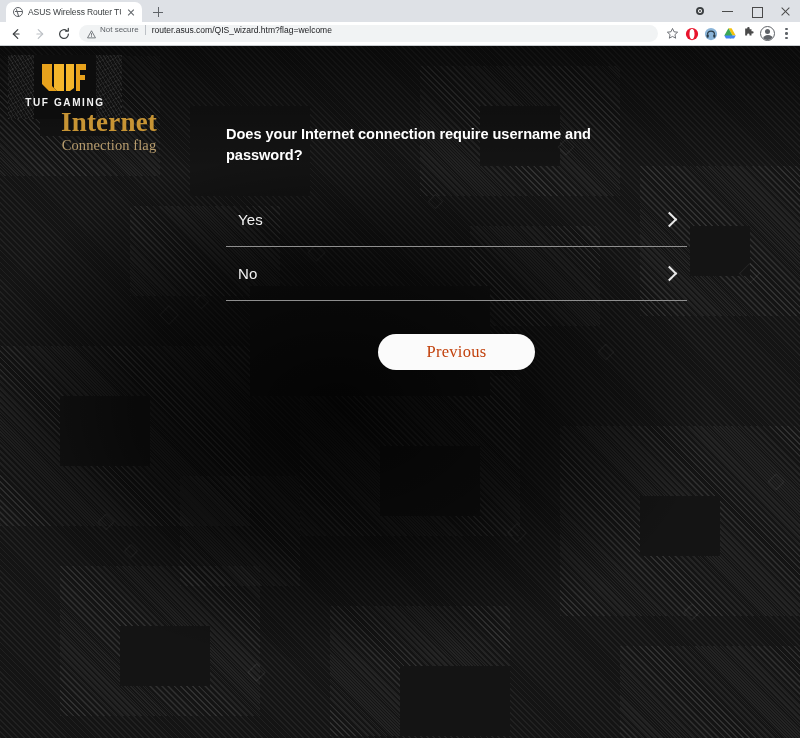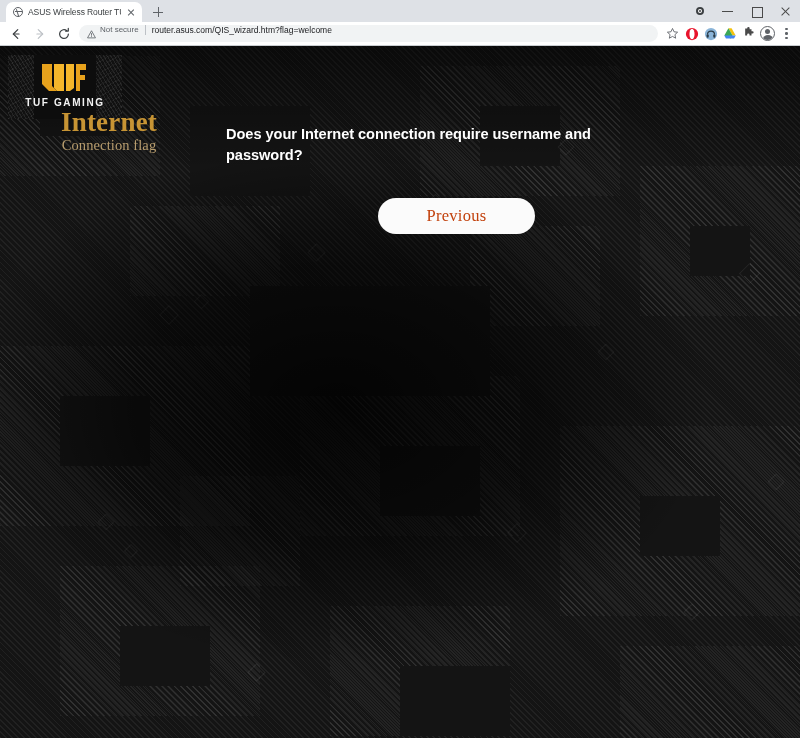--- a/index.html
+++ b/index.html
@@ -644,19 +644,31 @@
 
     <div class="page-heading">
       <div class="heading-main">Internet</div>
       <div class="heading-sub">Connection flag</div>
     </div>
 
     <div class="content">
 
       <div class="question">Does your Internet connection require username and password?</div>
 
+      <div class="option-list">
+
+        <div class="option-row">
+          <span class="option-label">Yes</span>
+          <span class="option-chevron"></span>
+        </div>
+
+        <div class="option-row">
+          <span class="option-label">No</span>
+          <span class="option-chevron"></span>
+        </div>
+      </div>
 
       <div class="btn-row">
         <button class="btn-previous">Previous</button>
       </div>
     </div>
   </div>
 </div>
 
 </body></html>

